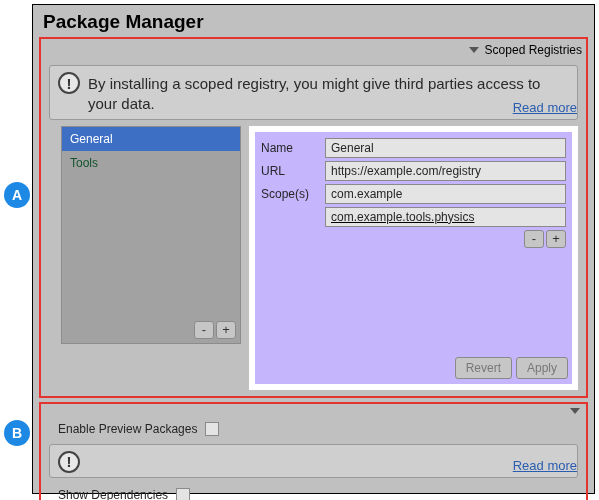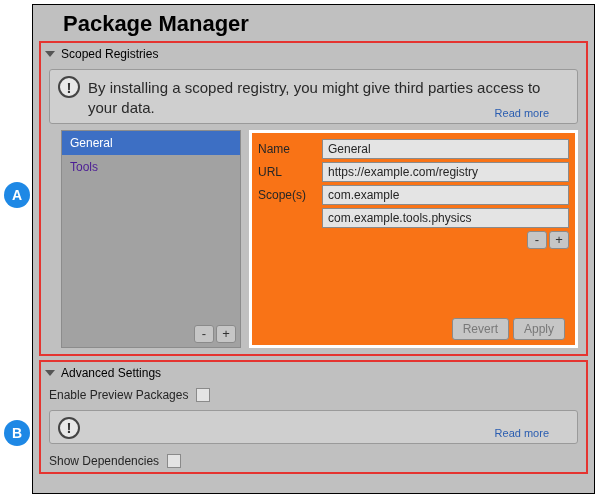--- a/index.html
+++ b/index.html
@@ -12,38 +12,38 @@
     position: relative;
   }
   .window {
     background: #c0c0c0;
     border: 1px solid #000;
     margin: 4px 4px 4px 32px;
     height: 490px;
     position: relative;
   }
   .window-title {
-    font-size: 22px;
+    font-size: 19px;
     font-weight: bold;
     padding: 6px 10px 4px 10px;
     color: #000;
-    margin-left: 20px;
   }
   .section-outline {
     border: 2px solid #e53430;
     margin: 0 6px 4px 6px;
     padding: 0;
   }
   .section-header {
     display: flex;
     align-items: center;
     gap: 4px;
     padding: 4px 4px 4px 2px;
     font-size: 12px;
     color: #000;
+    justify-content: flex-end;
   }
   .disclosure {
     width: 0; height: 0;
     border-left: 5px solid transparent;
     border-right: 5px solid transparent;
     border-top: 6px solid #555;
     margin: 0 2px;
   }
   .info-box {
     background: #cfcfcf;
@@ -71,41 +71,42 @@
   }
   .info-text {
     flex: 1;
     color: #2a2a2a;
     font-size: 15px;
     line-height: 1.35;
     padding-top: 2px;
   }
   .read-more {
     position: absolute;
-    right: 28px;
+    right: 0;
     bottom: 4px;
     color: #2a5db0;
-    font-size: 11px;
+    text-decoration: underline;
+    font-size: 13px;
   }
   .body-row {
     display: flex;
     gap: 8px;
     margin: 0 8px 6px 20px;
   }
   .registry-list {
     flex: 0 0 180px;
     background: #a2a2a2;
     border: 1px solid #8c8c8c;
     height: 218px;
     position: relative;
   }
   .registry-item {
     padding: 5px 8px;
     font-size: 12px;
-    color: #4c1d95;
+    color: #14532d;
   }
   .registry-item.selected {
     background: #3d6fc4;
     color: #fff;
   }
   .list-controls {
     position: absolute;
     bottom: 4px; right: 4px;
     display: flex;
     gap: 2px;
@@ -117,23 +118,23 @@
     border-radius: 3px;
     display: flex;
     align-items: center;
     justify-content: center;
     font-size: 13px;
     color: #333;
     line-height: 1;
   }
   .detail-panel {
     flex: 1;
-    background: #f97316;
-    border: 3px solid #ffffff;
-    height: 218px;
+    background: #c4b5fd;
+    border: 6px solid #ffffff;
+    height: 264px;
     position: relative;
     padding: 6px 6px 30px 6px;
   }
   .field-row {
     display: flex;
     align-items: center;
     margin-bottom: 3px;
   }
   .field-label {
     width: 64px;
@@ -145,46 +146,47 @@
     background: #e4e4e4;
     border: 1px solid #8a8a8a;
     height: 20px;
     padding: 2px 5px;
     font-size: 12px;
     color: #262626;
   }
   .scope-extra {
     margin-left: 64px;
     margin-bottom: 3px;
+    text-decoration: underline;
   }
   .scope-controls {
     display: flex;
     justify-content: flex-end;
     gap: 2px;
     margin-top: 2px;
   }
   .btn-row {
     position: absolute;
-    bottom: 5px; right: 10px;
+    bottom: 5px; right: 4px;
     display: flex;
     gap: 4px;
   }
   .btn {
     background: #c6c6c6;
     border: 1px solid #8a8a8a;
     border-radius: 3px;
     padding: 3px 10px;
     color: #787878;
     font-size: 12px;
   }
   .setting-row {
     display: flex;
     align-items: center;
     gap: 8px;
-    padding: 4px 8px;
+    padding: 4px 17px;
     font-size: 12px;
     color: #262626;
   }
   .checkbox {
     width: 14px; height: 14px;
     background: #e4e4e4;
     border: 1px solid #8a8a8a;
     display: inline-block;
   }
   .marker {
@@ -264,21 +266,20 @@
           <div class="btn">Revert</div>
           <div class="btn">Apply</div>
         </div>
       </div>
     </div>
   </div>
 
   <div class="section-outline">
     <div class="section-header">
       <span class="disclosure"></span>
-      <span>Advanced Settings</span>
     </div>
 
     <div class="setting-row">
       <span>Enable Preview Packages</span>
       <span class="checkbox"></span>
     </div>
 
     <div class="info-box">
       <div class="info-icon">!</div>
       <a class="read-more">Read more</a>

